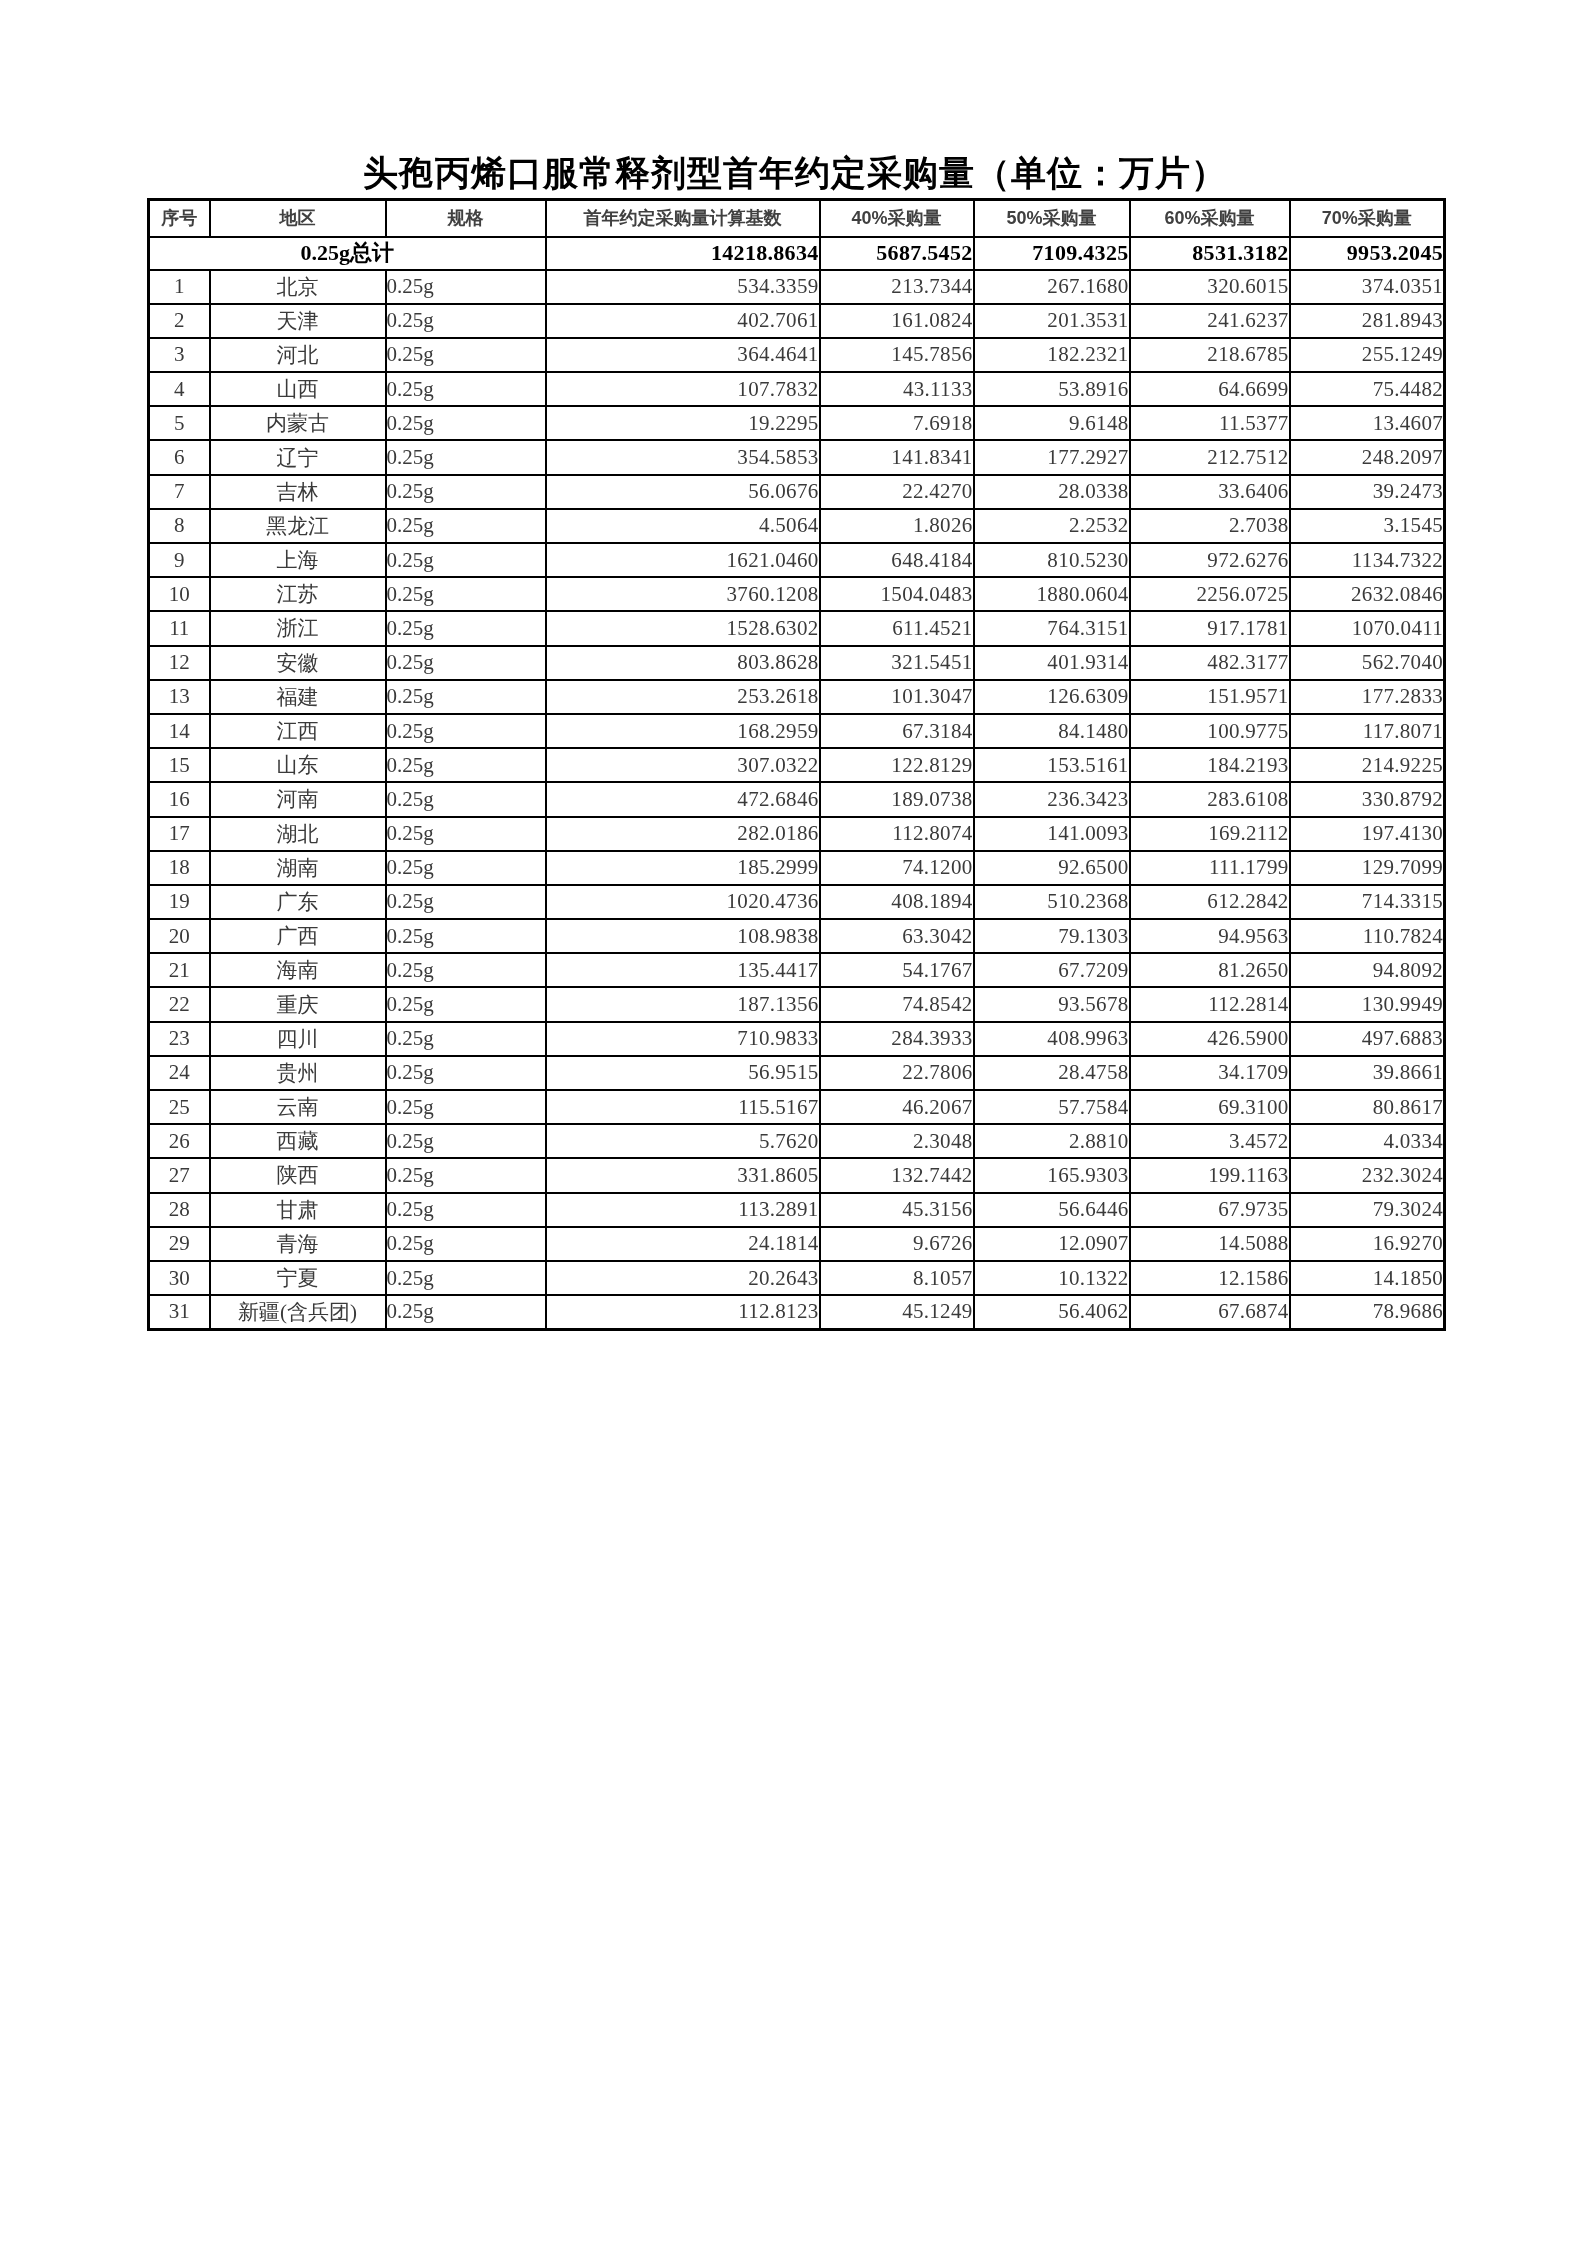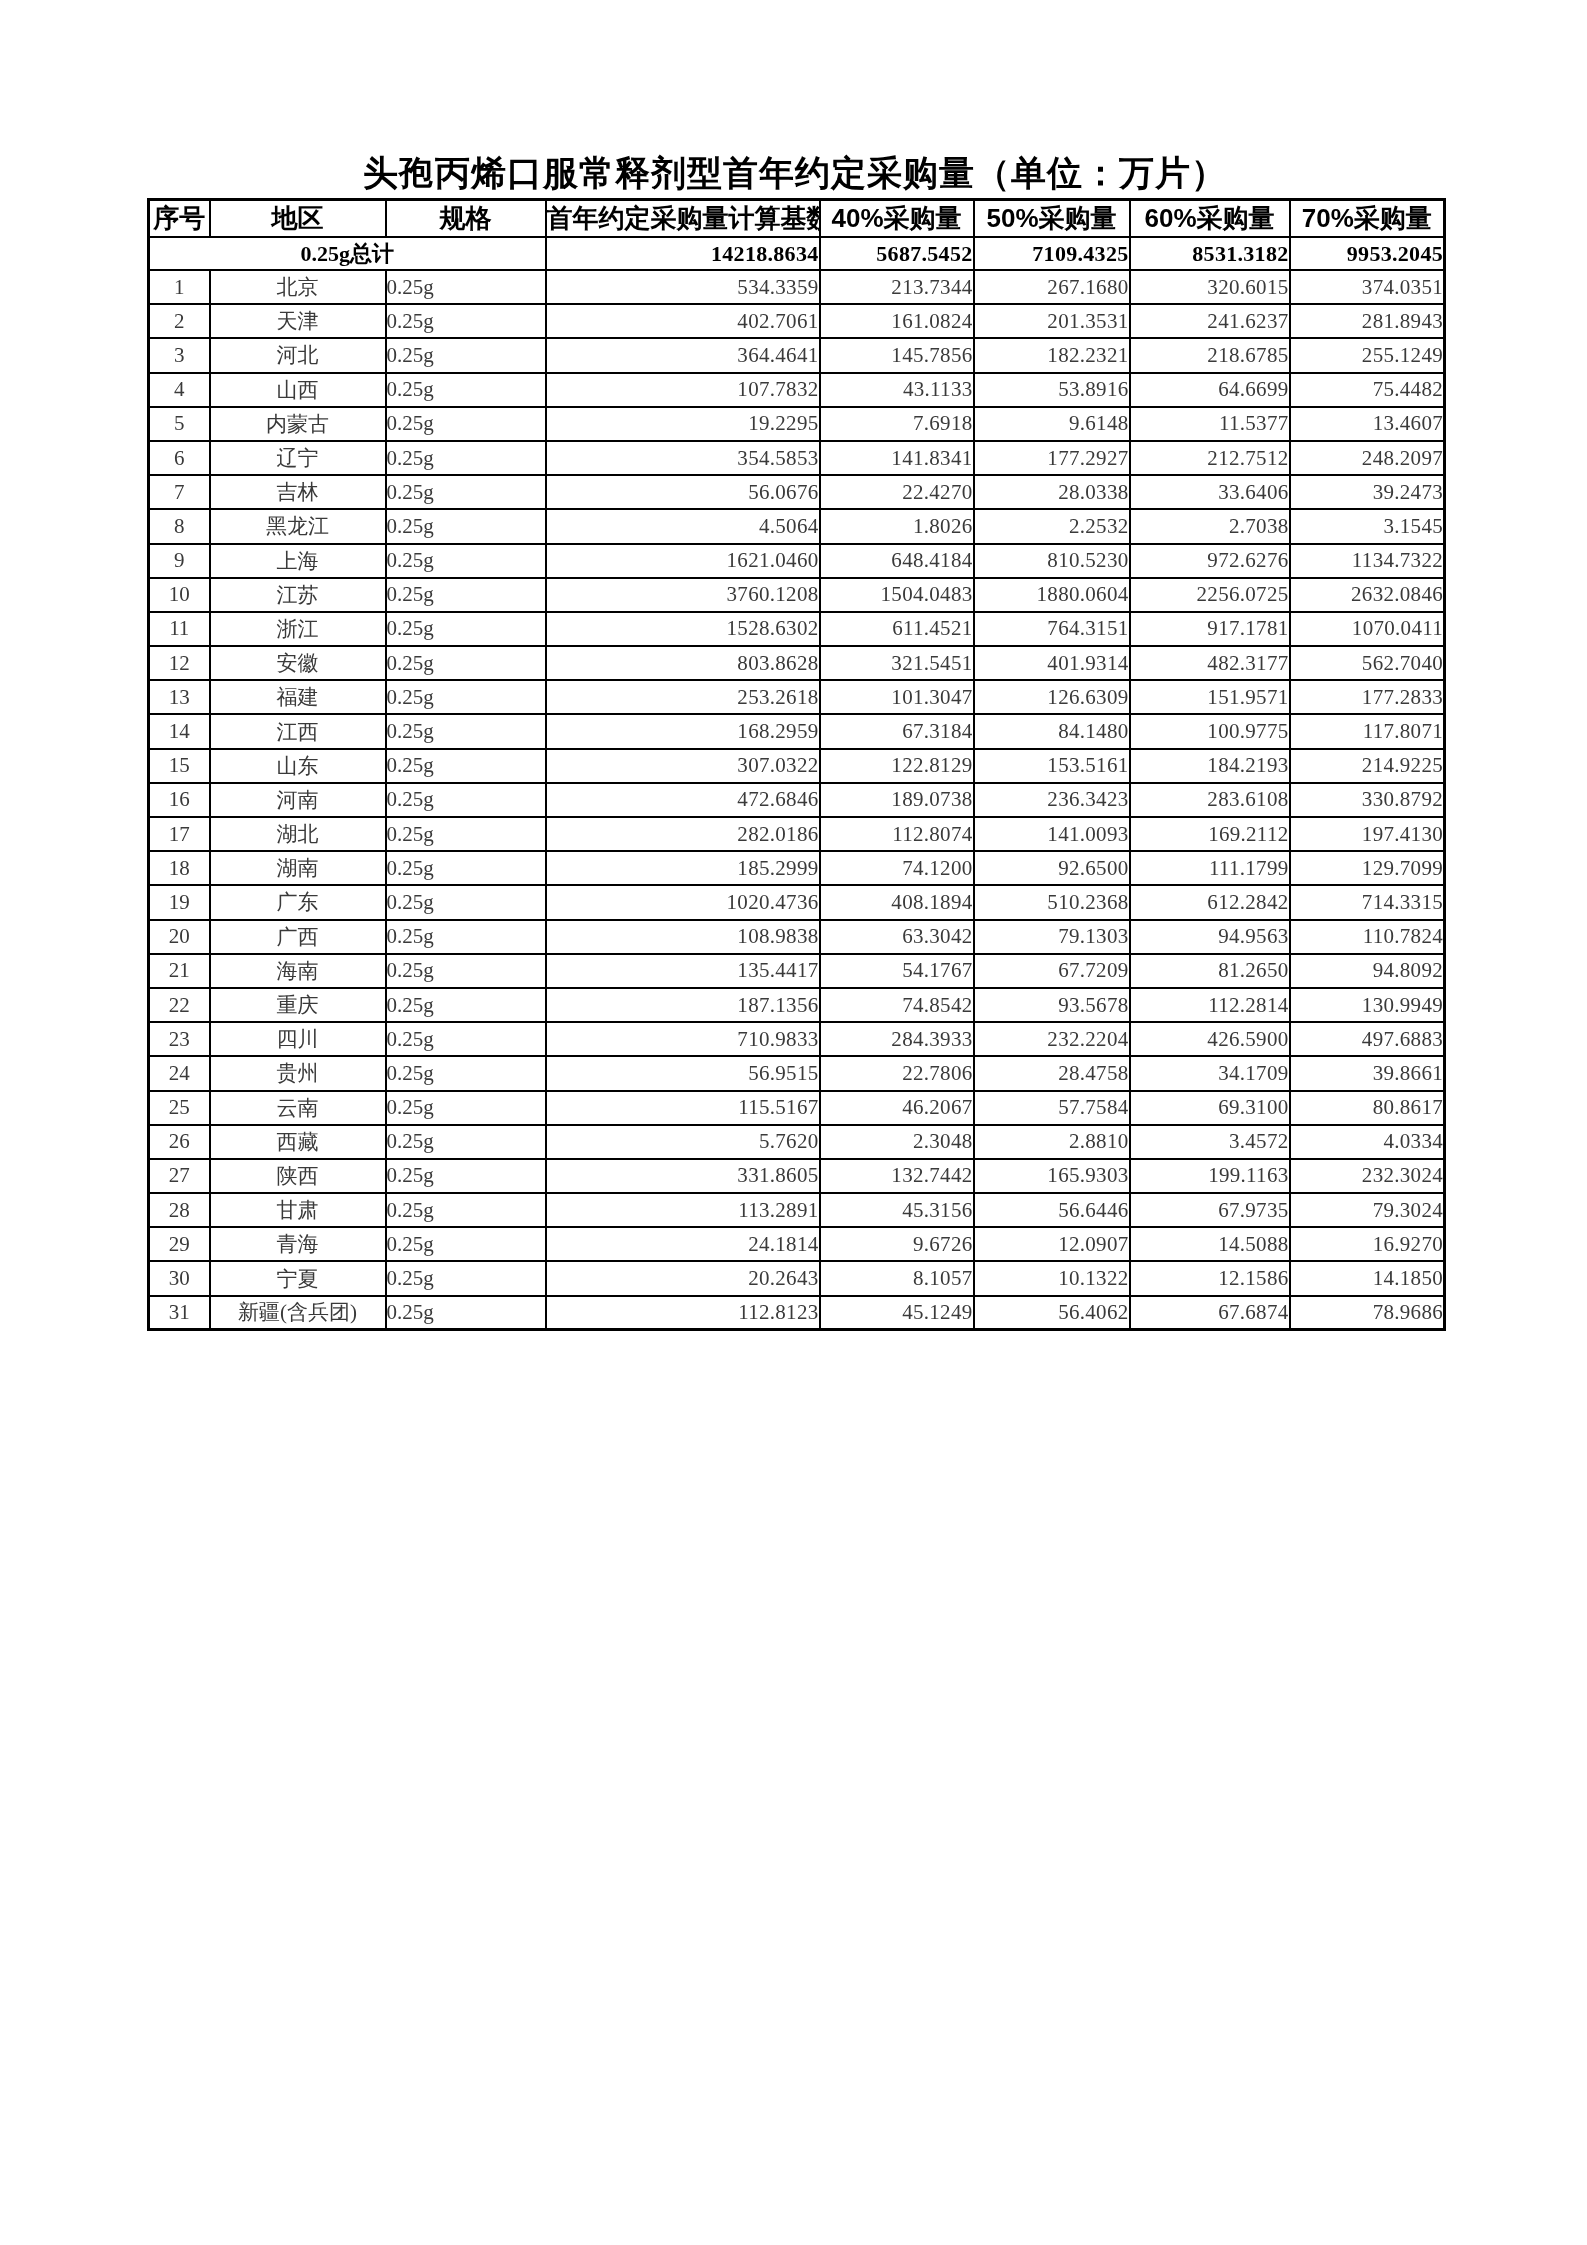--- a/index.html
+++ b/index.html
@@ -39,23 +39,23 @@
     border:2px solid #000;
     padding:0;
     overflow:hidden;
     white-space:nowrap;
   }
   thead tr{height:37px;}
   tr.total-row{height:33px;padding-left:36px;}
   tbody.data tr{height:34.2px;}
   th.col-header{
     font-family:"Liberation Sans","DejaVu Sans",sans-serif;
-    font-size:26px;
+    font-size:18px;
     font-weight:bold;
-    color:#000000;
+    color:#404040;
     text-align:center;
   }
   tr.total-row td{
     font-size:22px;
     font-weight:bold;
     color:#000;
   }
   td.c-label{text-align:center;}
   td.c-num{text-align:right;padding-right:9px;letter-spacing:0.3px;}
   tbody.data td{
@@ -325,21 +325,21 @@
             <td class="c-num">93.5678</td>
             <td class="c-num">112.2814</td>
             <td class="c-num">130.9949</td>
           </tr>
           <tr>
             <td class="c-no">23</td>
             <td class="c-region">四川</td>
             <td class="c-spec">0.25g</td>
             <td class="c-num">710.9833</td>
             <td class="c-num">284.3933</td>
-            <td class="c-num">232.2204</td>
+            <td class="c-num">408.9963</td>
             <td class="c-num">426.5900</td>
             <td class="c-num">497.6883</td>
           </tr>
           <tr>
             <td class="c-no">24</td>
             <td class="c-region">贵州</td>
             <td class="c-spec">0.25g</td>
             <td class="c-num">56.9515</td>
             <td class="c-num">22.7806</td>
             <td class="c-num">28.4758</td>

